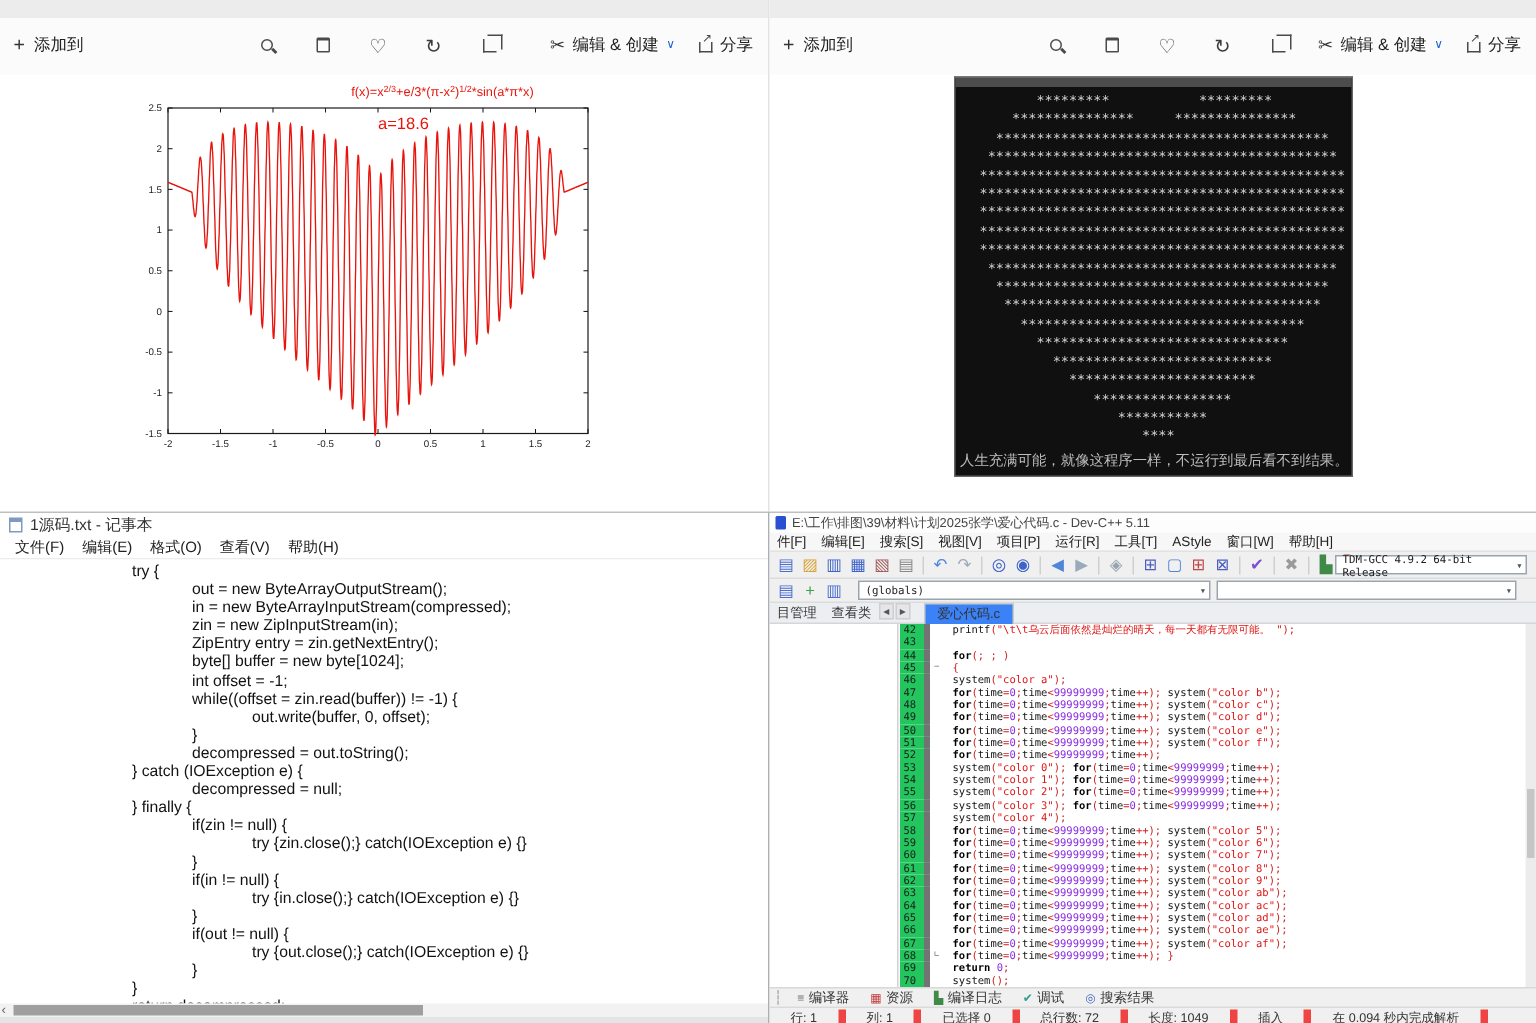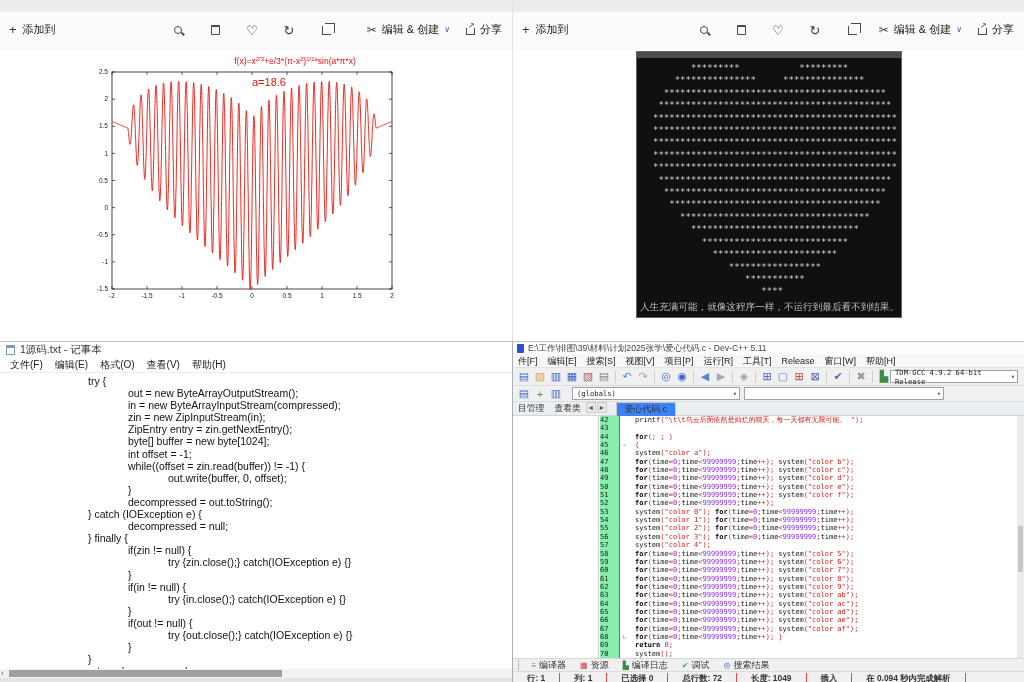--- a/index.html
+++ b/index.html
@@ -58,45 +58,45 @@
   .dc-icon { width:7px; height:9px; background:#2a4fd0; border-radius:1px; }
   .dc-menu { position:absolute; left:0; top:13px; right:0; height:13px; background:#f7f7f7; border-bottom:1px solid #e2e2e2; display:flex; align-items:center; font-size:9px; color:#222; }
   .dc-menu span { padding:0 5px; }
   .dc-tb1 { position:absolute; left:0; top:26px; right:0; height:18px; background:#f0f0f0; border-bottom:1px solid #dcdcdc; display:flex; align-items:center; padding-left:3px; }
   .dc-tb2 { position:absolute; left:0; top:44px; right:0; height:16px; background:#f0f0f0; border-bottom:1px solid #dcdcdc; display:flex; align-items:center; padding-left:3px; }
   .tbi { width:14px; height:14px; display:flex; align-items:center; justify-content:center; font-size:11px; margin:0 1px; }
   .tbsep { width:1px; height:12px; background:#cfcfcf; margin:0 3px; }
   .dc-combo { height:13px; background:#fff; border:1px solid #9aa4ae; display:flex; align-items:center; justify-content:space-between; font-family:"DejaVu Sans Mono",monospace; font-size:7.2px; color:#222; padding:0 2px 0 4px; }
   .dc-combo b { font-size:7px; color:#555; font-weight:normal; }
   .combo-compiler { position:absolute; right:6px; width:128px; }
-  .combo-globals { margin-left:8px; width:168px; }
+  .combo-globals { margin-left:8px; width:235px; }
   .combo-2 { margin-left:4px; width:200px; }
   .dc-tabs { position:absolute; left:0; top:60px; right:0; height:14px; background:#eceff2; border-bottom:1px solid #d6d6d6; display:flex; align-items:flex-start; font-size:8.8px; color:#333; }
   .ltab { padding:1px 5px 1px 5px; }
   .tab-arrow { width:10px; text-align:center; font-size:8px; color:#555; background:#e4e6e9; border:1px solid #cfcfcf; margin-right:1px; }
   .etab { margin-left:8px; background:#3b82f6; border:1px solid #c9c9c9; border-bottom:none; padding:1px 8px; }
   .dc-left-panel { position:absolute; left:0; top:74px; width:86px; height:242px; background:#fff; border-right:1px solid #d2d2d2; }
   .dc-editor { position:absolute; left:87px; top:74px; width:418px; height:242px; background:#fff; overflow:hidden; font-family:"DejaVu Sans Mono",monospace; font-size:7px; line-height:8.35px; }
   .cl { display:flex; white-space:pre; }
-  .gut { width:20px; text-align:left; padding-right:3px; color:#1c1c1c; background:#86efac; border-right:1px solid #737373; flex:0 0 auto; }
+  .gut { width:20px; text-align:center; padding-right:3px; color:#1c1c1c; background:#22c55e; border-right:4px solid #737373; flex:0 0 auto; }
   .fold { width:9px; text-align:center; color:#777; font-size:6px; flex:0 0 auto; }
   .ct { padding-left:6px; }
   .k { font-weight:bold; color:#000; }
   .p { color:#141414; }
   .s { color:#de1515; }
   .n { color:#8a2be2; }
   .o { color:#cc2222; }
   .dc-vscroll { position:absolute; right:0; top:74px; width:7px; height:242px; background:#ececec; }
   .dc-vscroll .vthumb { position:absolute; left:1px; top:110px; width:5px; height:46px; background:#c6c6c6; }
   .dc-btabs { position:absolute; left:0; top:316px; right:0; height:13px; background:#f0f0f0; border-top:1px solid #d8d8d8; display:flex; align-items:center; font-size:9px; color:#333; }
   .grip { color:#9a9a9a; font-size:9px; padding:0 3px; }
   .btab { display:flex; align-items:center; gap:3px; padding:0 7px; }
   .btab .bi { font-size:8px; }
   .dc-status { position:absolute; left:0; top:329px; right:0; height:13px; background:#f0f0f0; border-top:1px solid #dadada; display:flex; align-items:center; font-size:8.4px; color:#333; }
-  .dc-status span { padding:0 14px; border-right:1px solid #ef4444; white-space:nowrap;font-weight:bold; }
+  .dc-status span { padding:0 14px; border-right:5px solid #ef4444; white-space:nowrap; }
 </style>
 </head>
 <body>
 
 <div class="stage">
 
   <div class="q tl">
     <div class="ph-titlebar"></div>
     <div class="ph-toolbar">
       <div class="ph-left">
@@ -305,21 +305,21 @@
       <span>E:\工作\排图\39\材料\计划2025张学\爱心代码.c - Dev-C++ 5.11</span>
     </div>
     <div class="dc-menu" id="dc-menu">
         <span>件[F]</span>
         <span>编辑[E]</span>
         <span>搜索[S]</span>
         <span>视图[V]</span>
         <span>项目[P]</span>
         <span>运行[R]</span>
         <span>工具[T]</span>
-        <span>Release</span>
+        <span>AStyle</span>
         <span>窗口[W]</span>
         <span>帮助[H]</span>
       </div>
     <div class="dc-tb1" id="dc-tb1">
         <span class="tbi" style="color: rgb(74, 111, 208);">▤</span>
         <span class="tbi" style="color: rgb(217, 163, 58);">▨</span>
         <span class="tbi" style="color: rgb(63, 100, 201);">▥</span>
         <span class="tbi" style="color: rgb(63, 100, 201);">▦</span>
         <span class="tbi" style="color: rgb(160, 88, 88);">▧</span>
         <span class="tbi" style="color: rgb(138, 138, 138);">▤</span>

